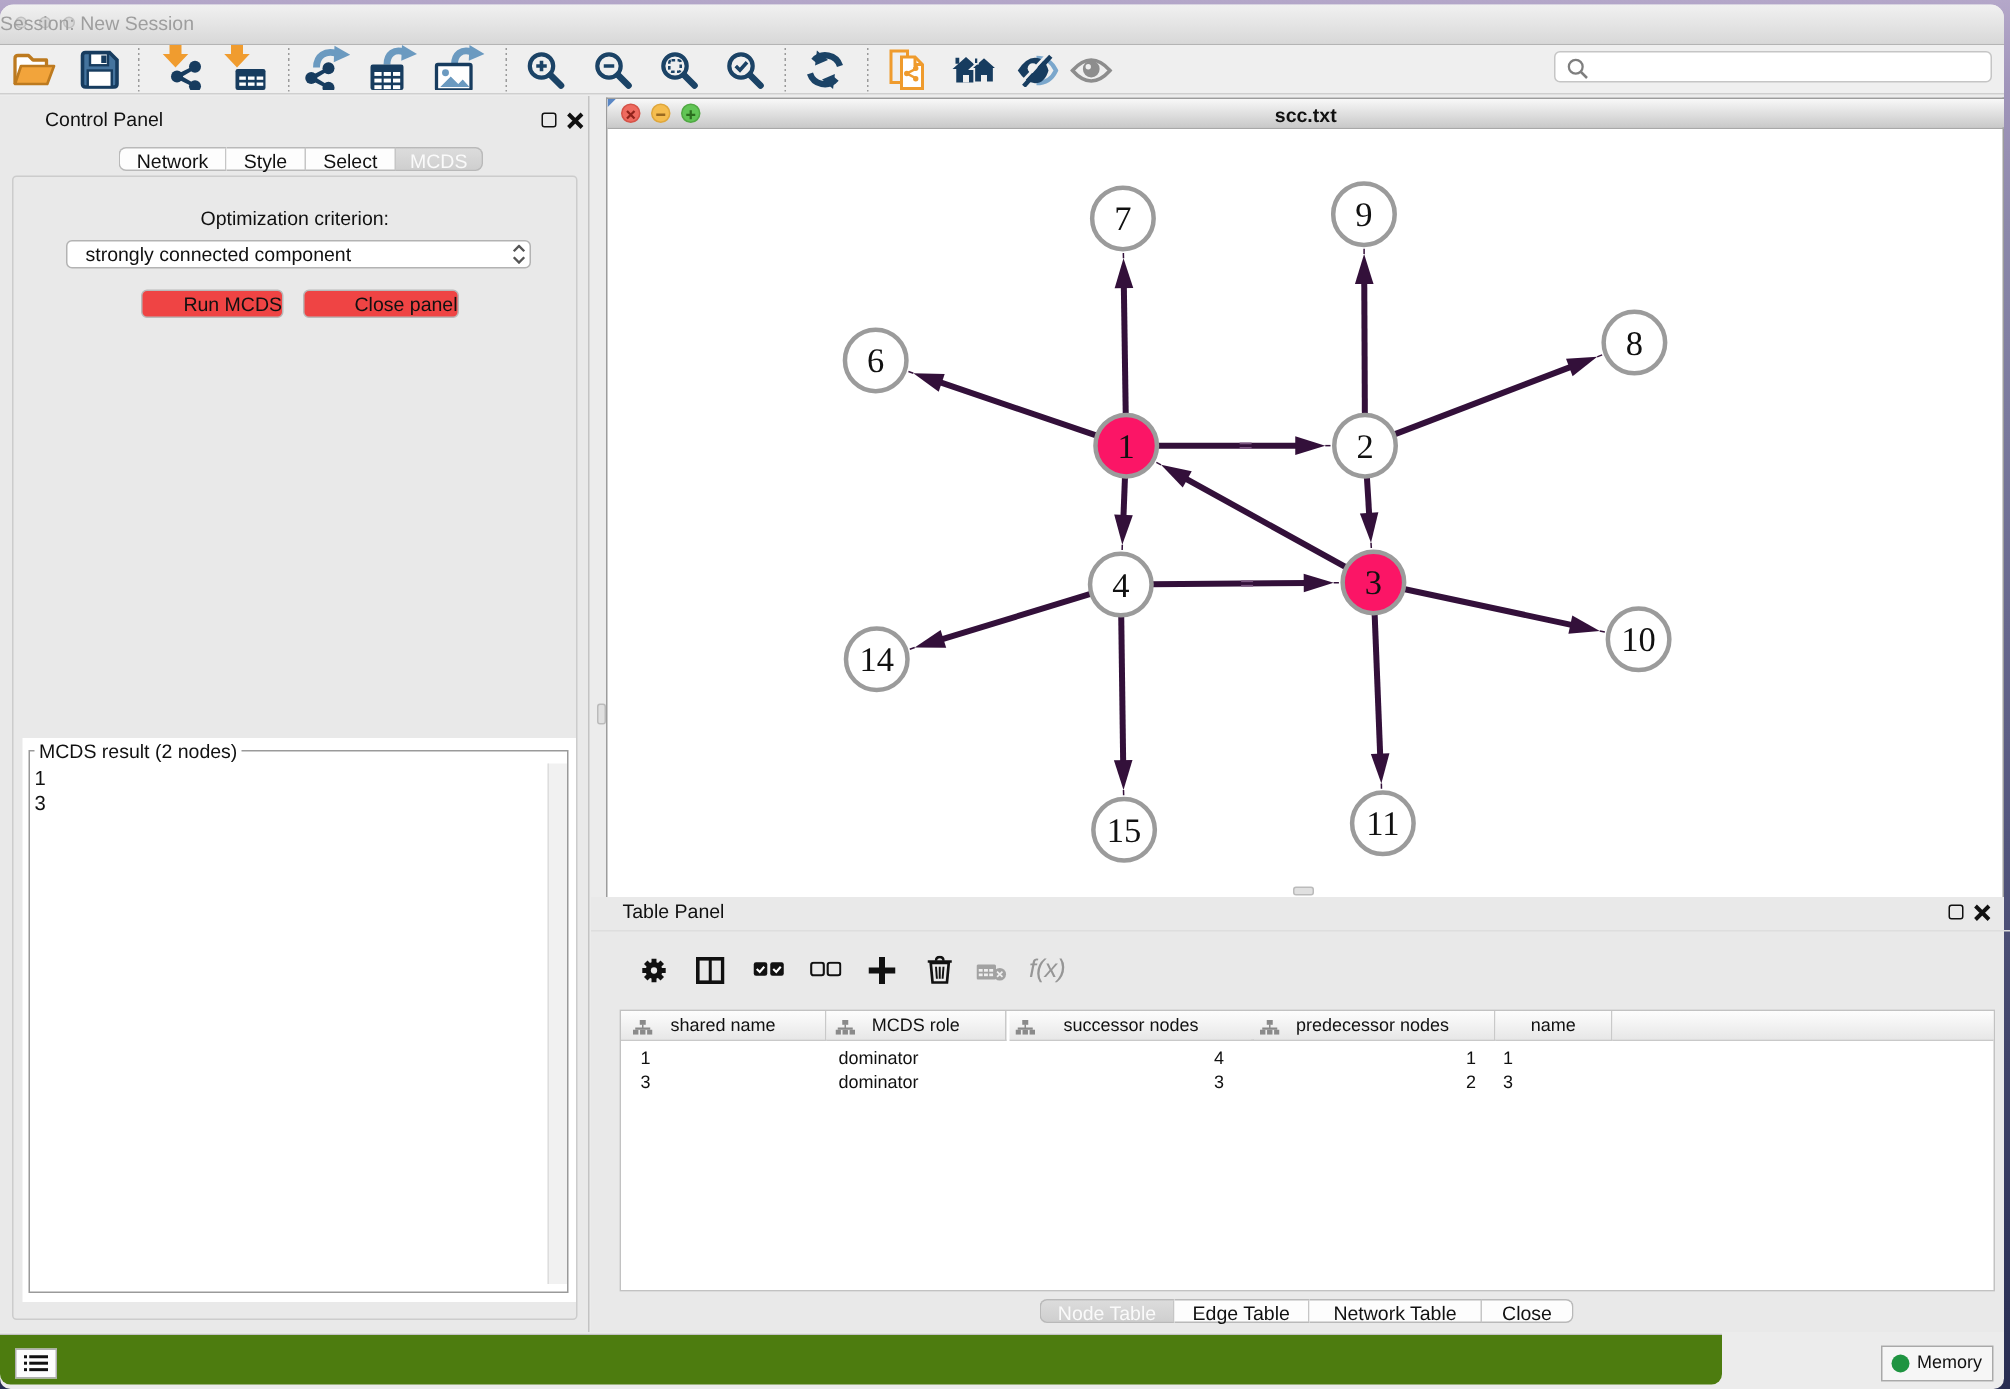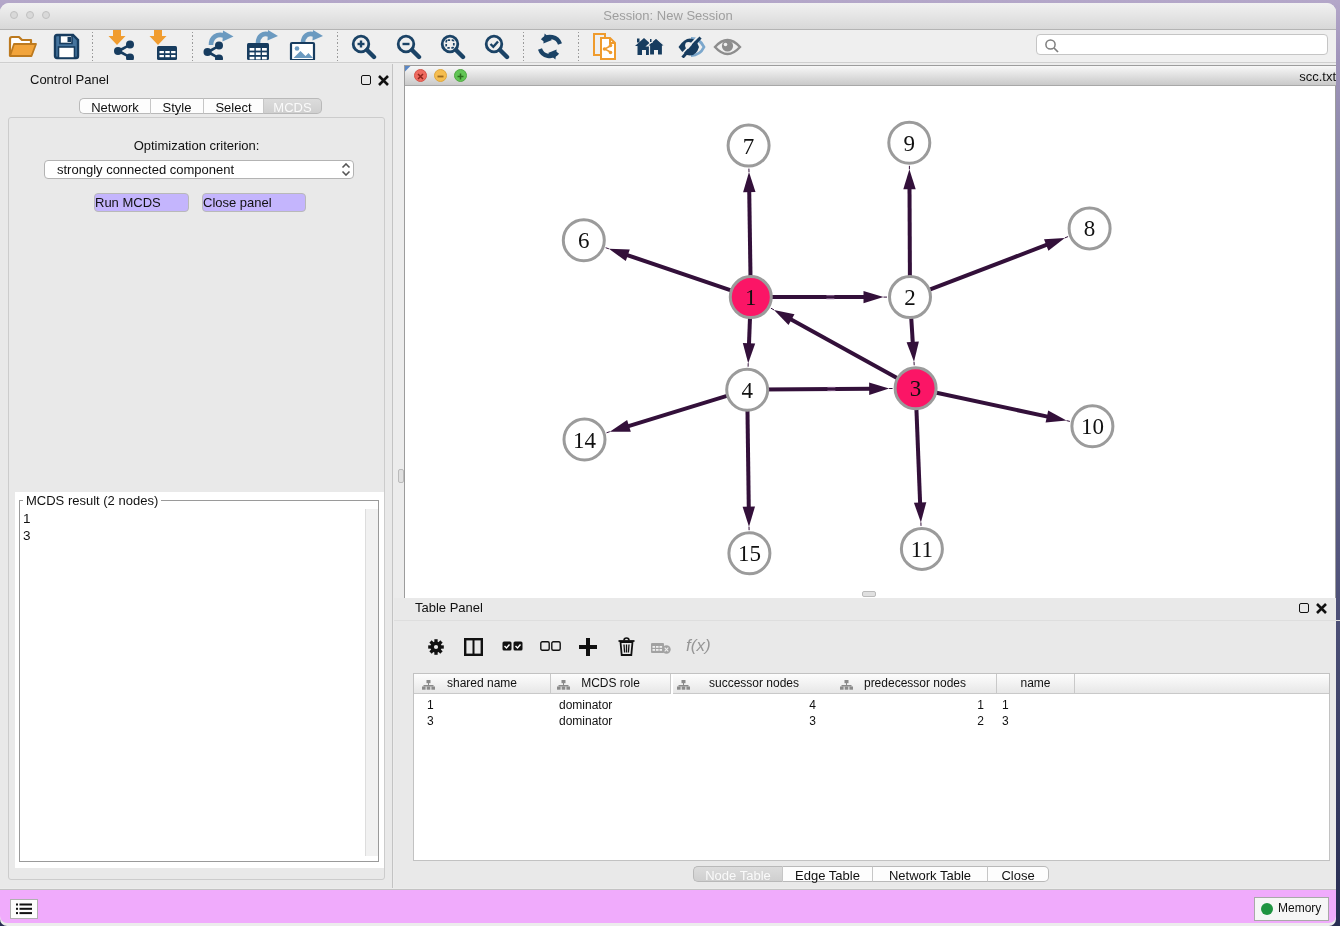--- a/index.html
+++ b/index.html
@@ -1,28 +1,28 @@
 <!DOCTYPE html>
 <html><head><meta charset="utf-8"><style>
 *{margin:0;padding:0;box-sizing:border-box}
 html,body{width:1340px;height:926px;overflow:hidden}
 body{font-family:"Liberation Sans",sans-serif;background:linear-gradient(#b4a7c9 0%,#a195bb 6%,#8d89ab 16%,#7b7a9e 30%,#68688e 45%,#54567e 60%,#42466c 75%,#32375e 88%,#282d52 100%)}
 .abs{position:absolute}
 #win{position:absolute;left:0;top:3px;width:1336px;height:923px;background:#ececec;border-radius:9px 9px 7px 7px;overflow:hidden}
 .tl{position:absolute;top:8px;width:8px;height:8px;border-radius:50%;background:#d9d9d9;border:1px solid #c0c0c0}
-#wtitle{position:absolute;top:5px;left:0;width:100%;text-align:center;font-size:13px;color:#9e9e9e}
+#wtitle{position:absolute;top:5px;left:0;width:100%;text-align:left;font-size:13px;color:#9e9e9e}
 .sep{position:absolute;top:2px;height:29px;width:1px;background-image:repeating-linear-gradient(#9a9a9a 0 1.5px,transparent 1.5px 3.5px)}
 #searchbox{position:absolute;left:1036px;top:4px;width:292px;height:21px;background:#fff;border:1px solid #c5c5c5;border-radius:4px}
 .maxbtn{position:absolute;width:10px;height:10px;border:1.6px solid #111;border-radius:2px}
 .tabrow{position:absolute;display:flex}
 .tabseg{font-size:13px;color:#111;text-align:center;background:#fdfdfd;border-top:1px solid #b9b9b9;border-bottom:1px solid #b9b9b9;border-right:1px solid #c6c6c6;padding-top:1px;height:16px}
 .tabseg.first{border-left:1px solid #b9b9b9;border-radius:5px 0 0 5px}
 .tabseg.last{border-right:1px solid #b9b9b9;border-radius:0 5px 5px 0}
 .tabseg.sel{background:linear-gradient(#dcdcdc,#cfcfcf);color:#fafafa}
-.btn{position:absolute;height:19px;background:#c4b5fd;border:1px solid #b9b9b9;border-radius:4px;font-size:13px;color:#111;text-align:left;padding-top:1px}
+.btn{position:absolute;height:19px;background:#ef4444;border:1px solid #b9b9b9;border-radius:4px;font-size:13px;color:#111;text-align:right;padding-top:1px}
 .mac{position:absolute;top:3px;width:13px;height:13px;border-radius:50%}
 .th{position:absolute;top:0;height:20px;background:linear-gradient(#fdfdfd,#e7e7e7);border-right:1px solid #c9c9c9;border-bottom:1px solid #c9c9c9;font-size:12px;color:#111;text-align:center;padding-top:2px}
 .cell{position:absolute;font-size:12px;color:#111}
 </style></head><body>
 <div id="win"></div>
 <div id="titlebar_w" class="abs" style="left:0;top:3px;width:1336px;height:27px;background:linear-gradient(#f1f1f1,#d8d8d8);border-bottom:1px solid #b4b4b4;border-radius:9px 9px 0 0">
   <span class="tl" style="left:10px"></span>
     <span class="tl" style="left:26px"></span>
     <span class="tl" style="left:42px"></span>
   <div id="wtitle" style="top:4.5px">Session: New Session</div>
@@ -211,21 +211,21 @@
     <div class="abs" style="left:8px;top:1px;background:#fff;padding:0 3px;font-size:13px;color:#111">MCDS result (2 nodes)</div>
     <div class="abs" style="left:8px;top:19px;font-size:13.5px;color:#111;line-height:16.5px">1<br>3</div>
     <div class="abs" style="right:6px;top:17px;width:13px;height:347px;background:#f1f1f1;border-left:1px solid #ddd"></div>
   </div>
 </div>
 
 <div class="abs" style="left:398px;top:469px;width:6px;height:14px;background:#e0e0e0;border:1px solid #bbb;border-radius:2px"></div>
 
 <div class="abs" style="left:404px;top:65px;width:932px;height:533px;border:1px solid #9c9c9c;border-bottom:none;background:#fff">
   <div class="abs" style="left:0;top:0;width:931px;height:20px;background:linear-gradient(#f8f8f8,#c9c9c9);border-bottom:1px solid #a8a8a8">
-    <div class="abs" style="left:0;top:3px;width:931px;text-align:right;font-size:13px;font-weight:normal;color:#111">scc.txt</div>
+    <div class="abs" style="left:0;top:3px;width:931px;text-align:center;font-size:13px;font-weight:bold;color:#111">scc.txt</div>
     <svg class="abs" style="left:0;top:0" width="6" height="6" viewBox="0 0 6 6">
         <path d="M0 0 h5.5 L0 5.5Z" fill="#5a87c5"></path>
       </svg>
     <span class="mac" style="left:8.5px;background:#ee6a5f;border:1px solid #d55348"></span>
     <span class="mac" style="left:28.5px;background:#f5bd4f;border:1px solid #dfa73c"></span>
     <span class="mac" style="left:48.5px;background:#61c555;border:1px solid #50a943"></span>
     <svg class="abs" style="left:11.5px;top:7px" width="7" height="7" viewBox="0 0 7 7">
         <path d="M1 1 L6 6 M6 1 L1 6" stroke="#90231b" stroke-width="1.5"></path>
       </svg>
     <svg class="abs" style="left:31.5px;top:7px" width="7" height="7" viewBox="0 0 7 7">
@@ -431,21 +431,21 @@
   <div class="cell" style="left:500px;top:40px;width:70px;text-align:right">2</div>
   <div class="cell" style="left:588px;top:40px">3</div>
 </div>
 <div class="tabrow" style="left:693px;top:866px">
   <div class="tabseg first sel" style="width:90px">Node Table</div>
   <div class="tabseg" style="width:90px">Edge Table</div>
   <div class="tabseg" style="width:115px">Network Table</div>
   <div class="tabseg last" style="width:61px">Close</div>
 </div>
 
-<div class="abs" style="left:0;top:889px;width:1336px;height:34px;border-top:1px solid #c3c3c3;background:#f0abfc;border-radius:0 0 7px 7px">
+<div class="abs" style="left:0;top:889px;width:1148px;height:34px;border-top:1px solid #c3c3c3;background:#4d7c0f;border-radius:0 0 7px 7px">
   <div class="abs" style="left:10px;top:9px;width:28px;height:20px;background:#fdfdfd;border:1px solid #b0b0b0"></div>
   <svg class="abs" style="left:16px;top:13px" width="16" height="12" viewBox="0 0 16 12">
       <g fill="#111">
         <rect x="0" y="0.5" width="2" height="2"></rect>
         <rect x="0" y="4.8" width="2" height="2"></rect>
         <rect x="0" y="9.1" width="2" height="2"></rect>
         <rect x="3.5" y="0.5" width="12.5" height="2"></rect>
         <rect x="3.5" y="4.8" width="12.5" height="2"></rect>
         <rect x="3.5" y="9.1" width="12.5" height="2"></rect>
       </g>

